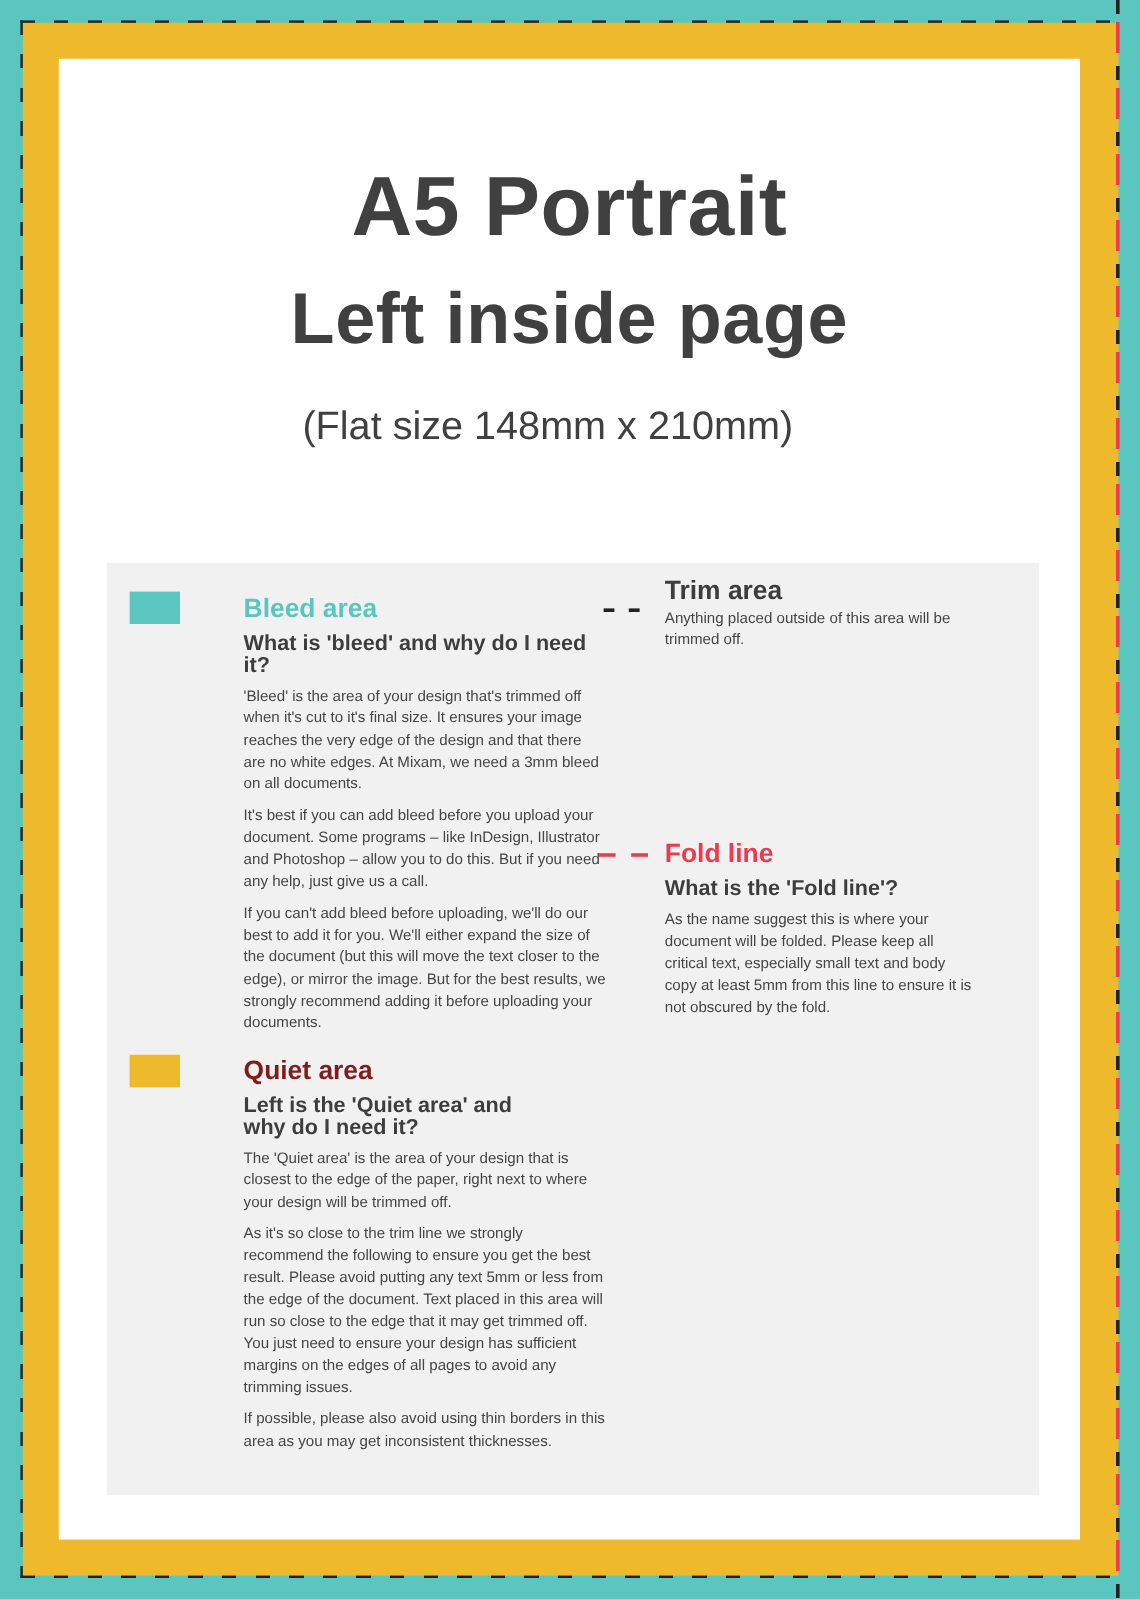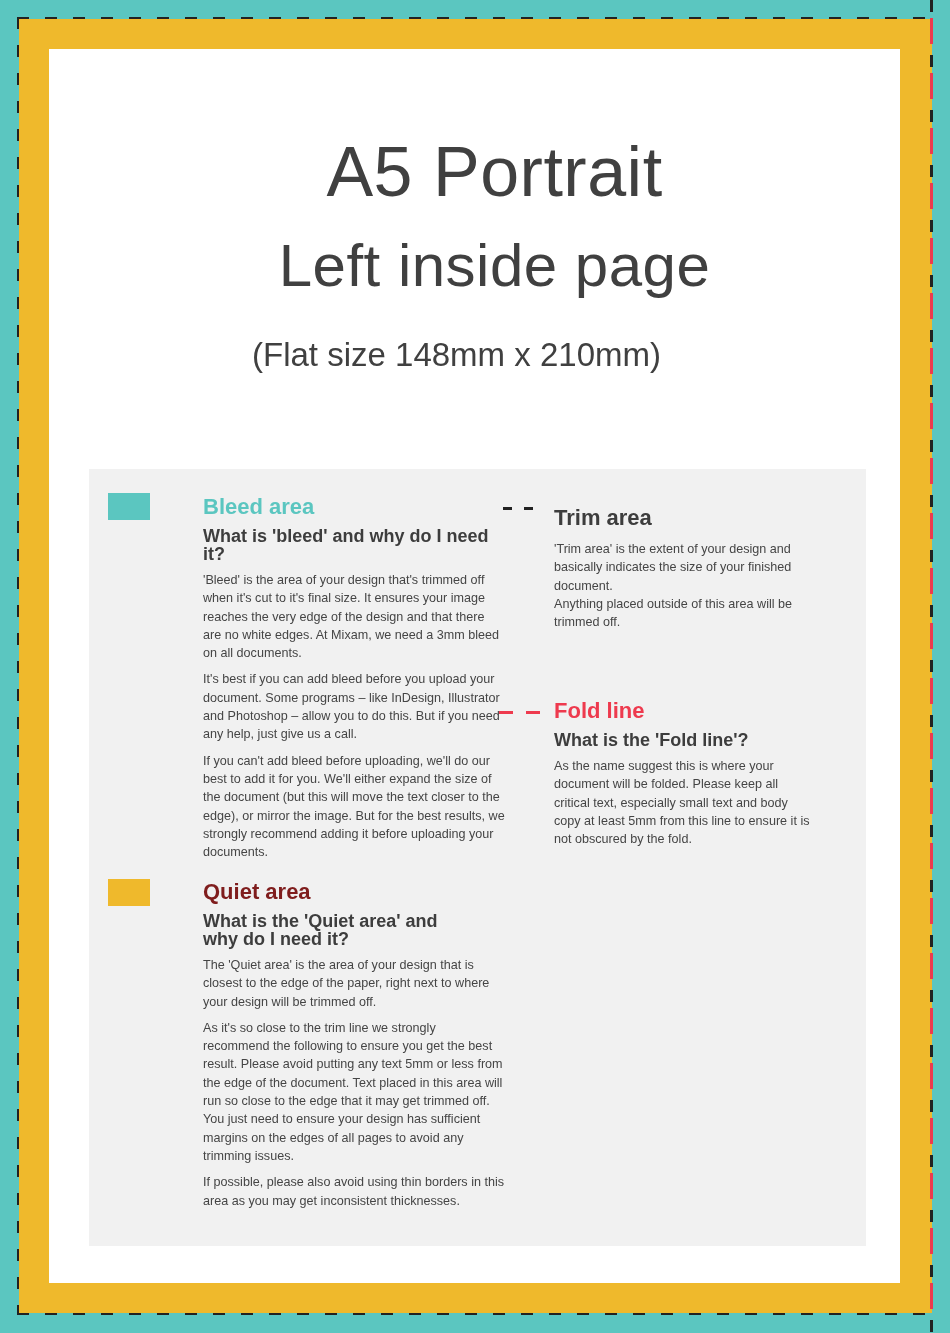--- a/index.html
+++ b/index.html
@@ -31,21 +31,21 @@
     }
     .fold-v {
       width: 3px;
       background: repeating-linear-gradient(180deg,
         #222222 0 12px, transparent 12px 18px,
         #ee3a4e 18px 44px, transparent 44px 55px);
     }
     
     .title {
       left: 49px; width: 851px; text-align: center;
-      font-weight: 400; color: #404040; margin: 0; padding-left: 20px;
+      font-weight: 700; color: #404040; margin: 0;
     }
     .title-1 { top: 132px; font-size: 70px; line-height: 80px; letter-spacing: 0.5px; }
     .title-2 { top: 226px; font-size: 60px; line-height: 80px; letter-spacing: 0.5px; }
     .subtitle {
       left: 31px; width: 851px; text-align: center; top: 335px;
       font-size: 33px; line-height: 40px; color: #404040;
     }
     
     .panel {
       left: 89px; top: 469px; width: 777px; height: 777px;
@@ -87,31 +87,30 @@
   <h2 class="sec-title" style="color:#5bc6c0;">Bleed area</h2>
   <p class="sec-q" style="margin-top:6px;">What is 'bleed' and why do I need it?</p>
   <p class="sec-p" style="margin-top:8px; width:302px;">'Bleed' is the area of your design that's trimmed off when it's cut to it's final size. It ensures your image reaches the very edge of the design and that there are no white edges. At Mixam, we need a 3mm bleed on all documents.</p>
   <p class="sec-p" style="margin-top:8px; width:302px;">It's best if you can add bleed before you upload your document. Some programs – like InDesign, Illustrator and Photoshop – allow you to do this. But if you need any help, just give us a call.</p>
   <p class="sec-p" style="margin-top:8px; width:302px;">If you can't add bleed before uploading, we'll do our best to add it for you. We'll either expand the size of the document (but this will move the text closer to the edge), or mirror the image. But for the best results, we strongly recommend adding it before uploading your documents.</p>
 </div>
 
 <div class="abs swatch" style="left:108px; top:879px; background:#efb92c;"></div>
 <div class="abs col-l" style="top:878px;">
   <h2 class="sec-title" style="color:#7f1d1d;">Quiet area</h2>
-  <p class="sec-q" style="margin-top:6px; width:240px;">What is the 'Quiet area' and why do I need it?</p>
+  <p class="sec-q" style="margin-top:6px; width:240px;">Left is the 'Quiet area' and why do I need it?</p>
   <p class="sec-p" style="margin-top:8px; width:300px;">The 'Quiet area' is the area of your design that is closest to the edge of the paper, right next to where your design will be trimmed off.</p>
   <p class="sec-p" style="margin-top:8px; width:300px;">As it's so close to the trim line we strongly recommend the following to ensure you get the best result. Please avoid putting any text 5mm or less from the edge of the document. Text placed in this area will run so close to the edge that it may get trimmed off. You just need to ensure your design has sufficient margins on the edges of all pages to avoid any trimming issues.</p>
   <p class="sec-p" style="margin-top:8px; width:305px;">If possible, please also avoid using thin borders in this area as you may get inconsistent thicknesses.</p>
 </div>
 
 <div class="abs legend-dash" style="left:503px; top:507px; width:9px; background:#222222;"></div>
 <div class="abs legend-dash" style="left:524px; top:507px; width:9px; background:#222222;"></div>
-<div class="abs col-r" style="top:504px;">
+<div class="abs col-r" style="top:478px;">
   <h2 class="sec-title" style="color:#3d3d3d;">Trim area</h2>
-  <p class="sec-p" style="margin-top:8px; width:240px;">'Trim area' is the extent of your design and basically indicates the size of your finished document.</p>
   <p class="sec-p" style="margin-top:0; width:250px;">Anything placed outside of this area will be trimmed off.</p>
 </div>
 
 <div class="abs legend-dash" style="left:499px; top:711px; width:14px; background:#ee3a4e;"></div>
 <div class="abs legend-dash" style="left:526px; top:711px; width:14px; background:#ee3a4e;"></div>
 <div class="abs col-r" style="top:697px;">
   <h2 class="sec-title" style="color:#ee3a4e;">Fold line</h2>
   <p class="sec-q" style="margin-top:6px;">What is the 'Fold line'?</p>
   <p class="sec-p" style="margin-top:8px; width:262px;">As the name suggest this is where your document will be folded. Please keep all critical text, especially small text and body copy at least 5mm from this line to ensure it is not obscured by the fold.</p>
 </div>

